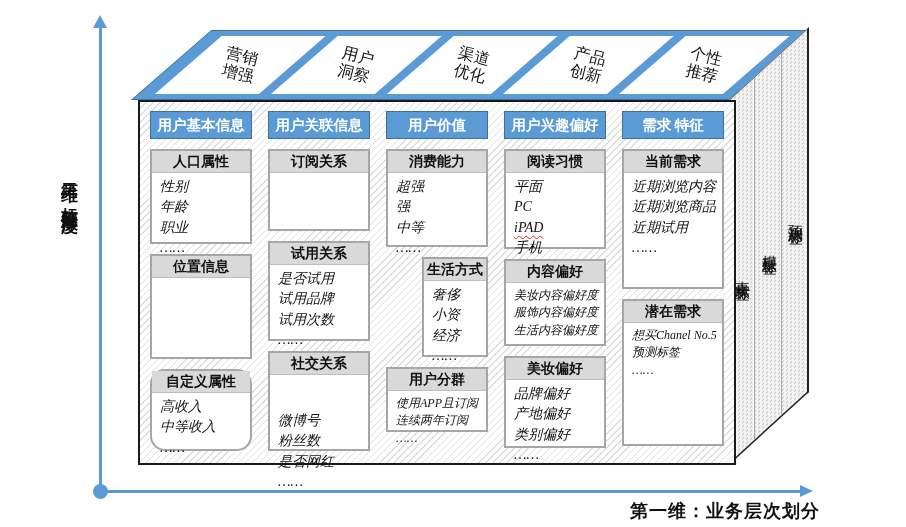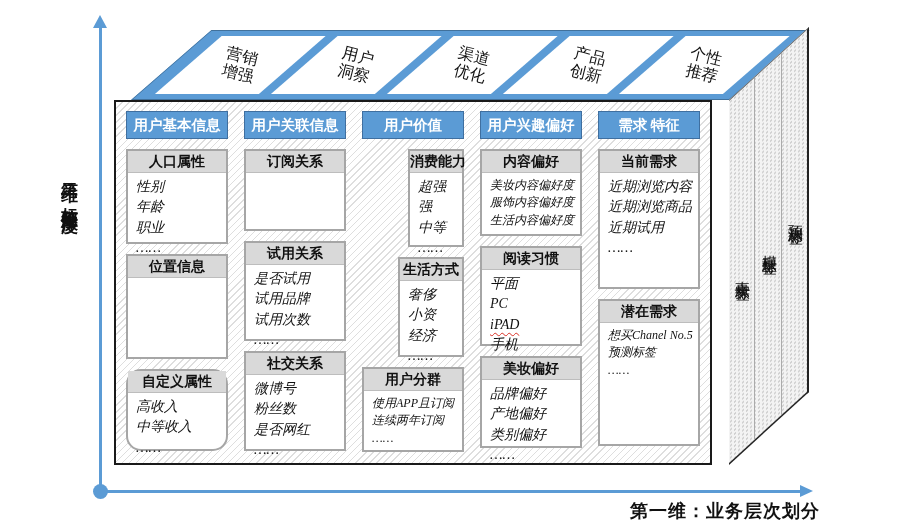--- a/index.html
+++ b/index.html
@@ -39,21 +39,21 @@
               background-image:radial-gradient(#c6c6c6 0.8px,transparent 0.9px);
               background-size:4px 4px;}
   .right-face .strip{flex:1;}
   .right-face .strip + .strip{border-left:1px solid #ababab;}
   .strip-label{position:absolute;font-size:15px;letter-spacing:2px;color:#111;}
   .sl1{left:742px;top:273px;transform:translate(-50%,-50%);}
   .sl2{left:769px;top:247px;transform:translate(-50%,-50%);}
   .sl3{left:795px;top:217px;transform:translate(-50%,-50%);}
 
   
-  .front-face{position:absolute;left:114px;top:100px;width:598px;height:365px;box-sizing:border-box;
+  .front-face{position:absolute;left:138px;top:100px;width:598px;height:365px;box-sizing:border-box;
               border:2.5px solid #1a1a1a;background-color:#fff;
               background-image:repeating-linear-gradient(135deg,#ffffff 0 4px,#dedede 4px 5px);}
   .columns-row{display:flex;gap:16px;padding:9px 10px;box-sizing:border-box;height:100%;}
   .column{flex:1;display:flex;flex-direction:column;gap:10px;min-width:0;}
   .col-header{height:26px;line-height:26px;flex:0 0 26px;background:var(--blue,#5B9BD5);
               border:1px solid #3f6fa0;color:#fff;text-align:center;font-size:14.5px;
               font-weight:700;white-space:nowrap;}
   .box{background:#fff;border:2px solid var(--box-border,#A6A6A6);box-sizing:border-box;
        display:flex;flex-direction:column;flex:0 0 auto;}
   .box-title{height:21px;line-height:21px;background:var(--subheader,#D9D9D9);text-align:center;
@@ -141,78 +141,78 @@
           </div>
           <div class="box" style="height: 100px;">
             <div class="box-title">试用关系</div>
             <div class="tag-list">
               <div class="tag-item">是否试用</div>
               <div class="tag-item">试用品牌</div>
               <div class="tag-item">试用次数</div>
               <div class="tag-item">……</div>
             </div>
           </div>
-          <div class="box" style="height: 100px;">
+          <div class="box" style="height: 100px; gap: 32px;">
             <div class="box-title">社交关系</div>
             <div class="tag-list">
               <div class="tag-item">微博号</div>
               <div class="tag-item">粉丝数</div>
               <div class="tag-item">是否网红</div>
               <div class="tag-item">……</div>
             </div>
           </div>
         </div>
         <div class="column">
           <div class="col-header">用户价值</div>
-          <div class="box" style="height: 98px; margin-left: 46px;">
+          <div class="box" style="height: 98px;">
             <div class="box-title">消费能力</div>
             <div class="tag-list">
               <div class="tag-item">超强</div>
               <div class="tag-item">强</div>
               <div class="tag-item">中等</div>
               <div class="tag-item">……</div>
             </div>
           </div>
           <div class="box" style="height: 100px; margin-left: 36px;">
             <div class="box-title">生活方式</div>
             <div class="tag-list">
               <div class="tag-item">奢侈</div>
               <div class="tag-item">小资</div>
               <div class="tag-item">经济</div>
               <div class="tag-item">……</div>
             </div>
           </div>
-          <div class="box" style="height: 85px;">
+          <div class="box" style="height: 65px;">
             <div class="box-title">用户分群</div>
             <div class="tag-list small">
               <div class="tag-item">使用APP且订阅</div>
               <div class="tag-item">连续两年订阅</div>
               <div class="tag-item">……</div>
             </div>
           </div>
         </div>
         <div class="column">
           <div class="col-header">用户兴趣偏好</div>
+          <div class="box" style="height: 100px;">
+            <div class="box-title">阅读习惯</div>
+            <div class="tag-list">
+              <div class="tag-item">平面</div>
+              <div class="tag-item">PC</div>
+              <div class="tag-item squiggle">iPAD</div>
+              <div class="tag-item">手机</div>
+            </div>
+          </div>
           <div class="box" style="height: 87px;">
             <div class="box-title">内容偏好</div>
             <div class="tag-list small">
               <div class="tag-item">美妆内容偏好度</div>
               <div class="tag-item">服饰内容偏好度</div>
               <div class="tag-item">生活内容偏好度</div>
             </div>
           </div>
-          <div class="box" style="height: 100px;">
-            <div class="box-title">阅读习惯</div>
-            <div class="tag-list">
-              <div class="tag-item">平面</div>
-              <div class="tag-item">PC</div>
-              <div class="tag-item squiggle">iPAD</div>
-              <div class="tag-item">手机</div>
-            </div>
-          </div>
           <div class="box" style="height: 92px;">
             <div class="box-title">美妆偏好</div>
             <div class="tag-list">
               <div class="tag-item">品牌偏好</div>
               <div class="tag-item">产地偏好</div>
               <div class="tag-item">类别偏好</div>
               <div class="tag-item">……</div>
             </div>
           </div>
         </div>

